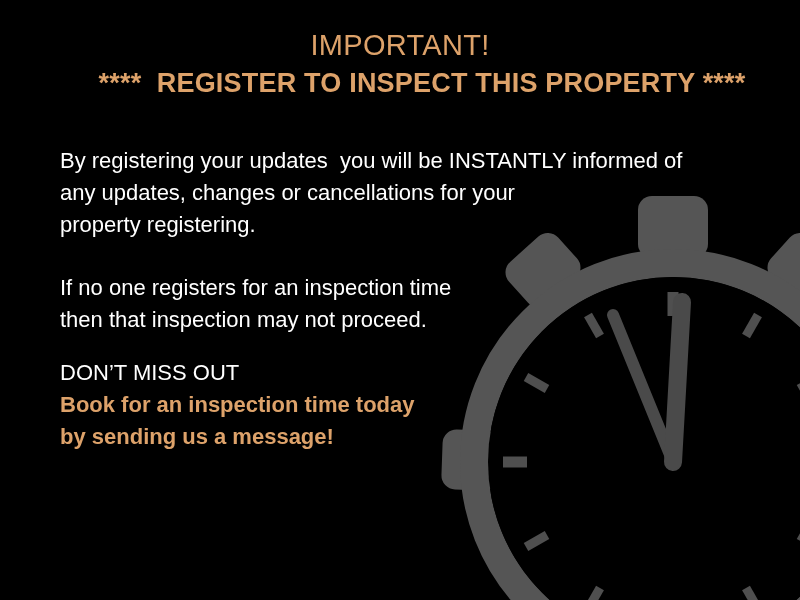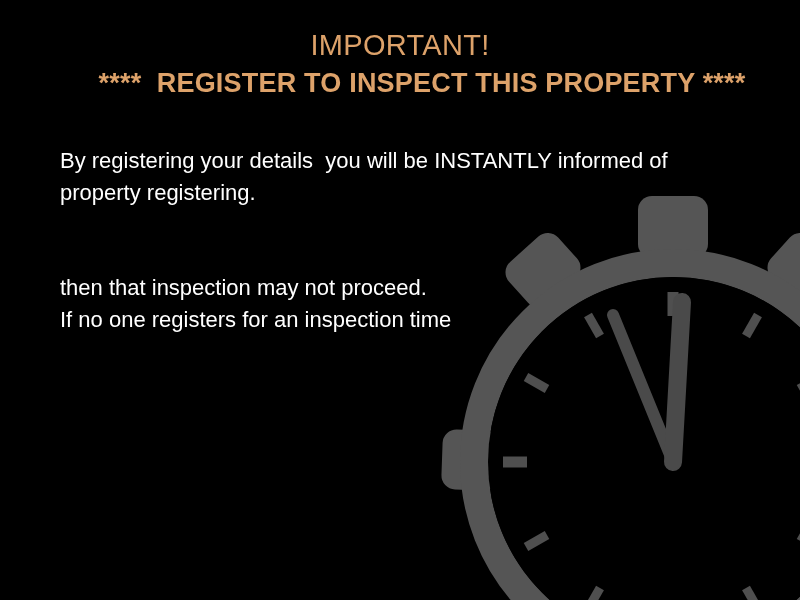--- a/index.html
+++ b/index.html
@@ -133,24 +133,30 @@
   </svg>
 
   <div id="text-layer">
 
     <div class="heading-block">
       <div class="heading-line-1">IMPORTANT!</div>
       <div class="heading-line-2">****  REGISTER TO INSPECT THIS PROPERTY ****</div>
     </div>
 
     <div class="body-block" id="para-intro">
-      <div class="body-line">By registering your details  you will be INSTANTLY informed of</div>
+      <div class="body-line">By registering your updates  you will be INSTANTLY informed of</div>
+      <div class="body-line">any updates, changes or cancellations for your</div>
       <div class="body-line">property registering.</div>
     </div>
 
     <div class="body-block" id="para-warning">
+      <div class="body-line">If no one registers for an inspection time</div>
       <div class="body-line">then that inspection may not proceed.</div>
-      <div class="body-line">If no one registers for an inspection time</div>
     </div>
 
+    <div class="body-block" id="para-cta">
+      <div class="body-line">DON’T MISS OUT</div>
+      <div class="body-line cta-emphasis">Book for an inspection time today</div>
+      <div class="body-line cta-emphasis">by sending us a message!</div>
+    </div>
 
   </div>
 </div>
 
 </body></html>

